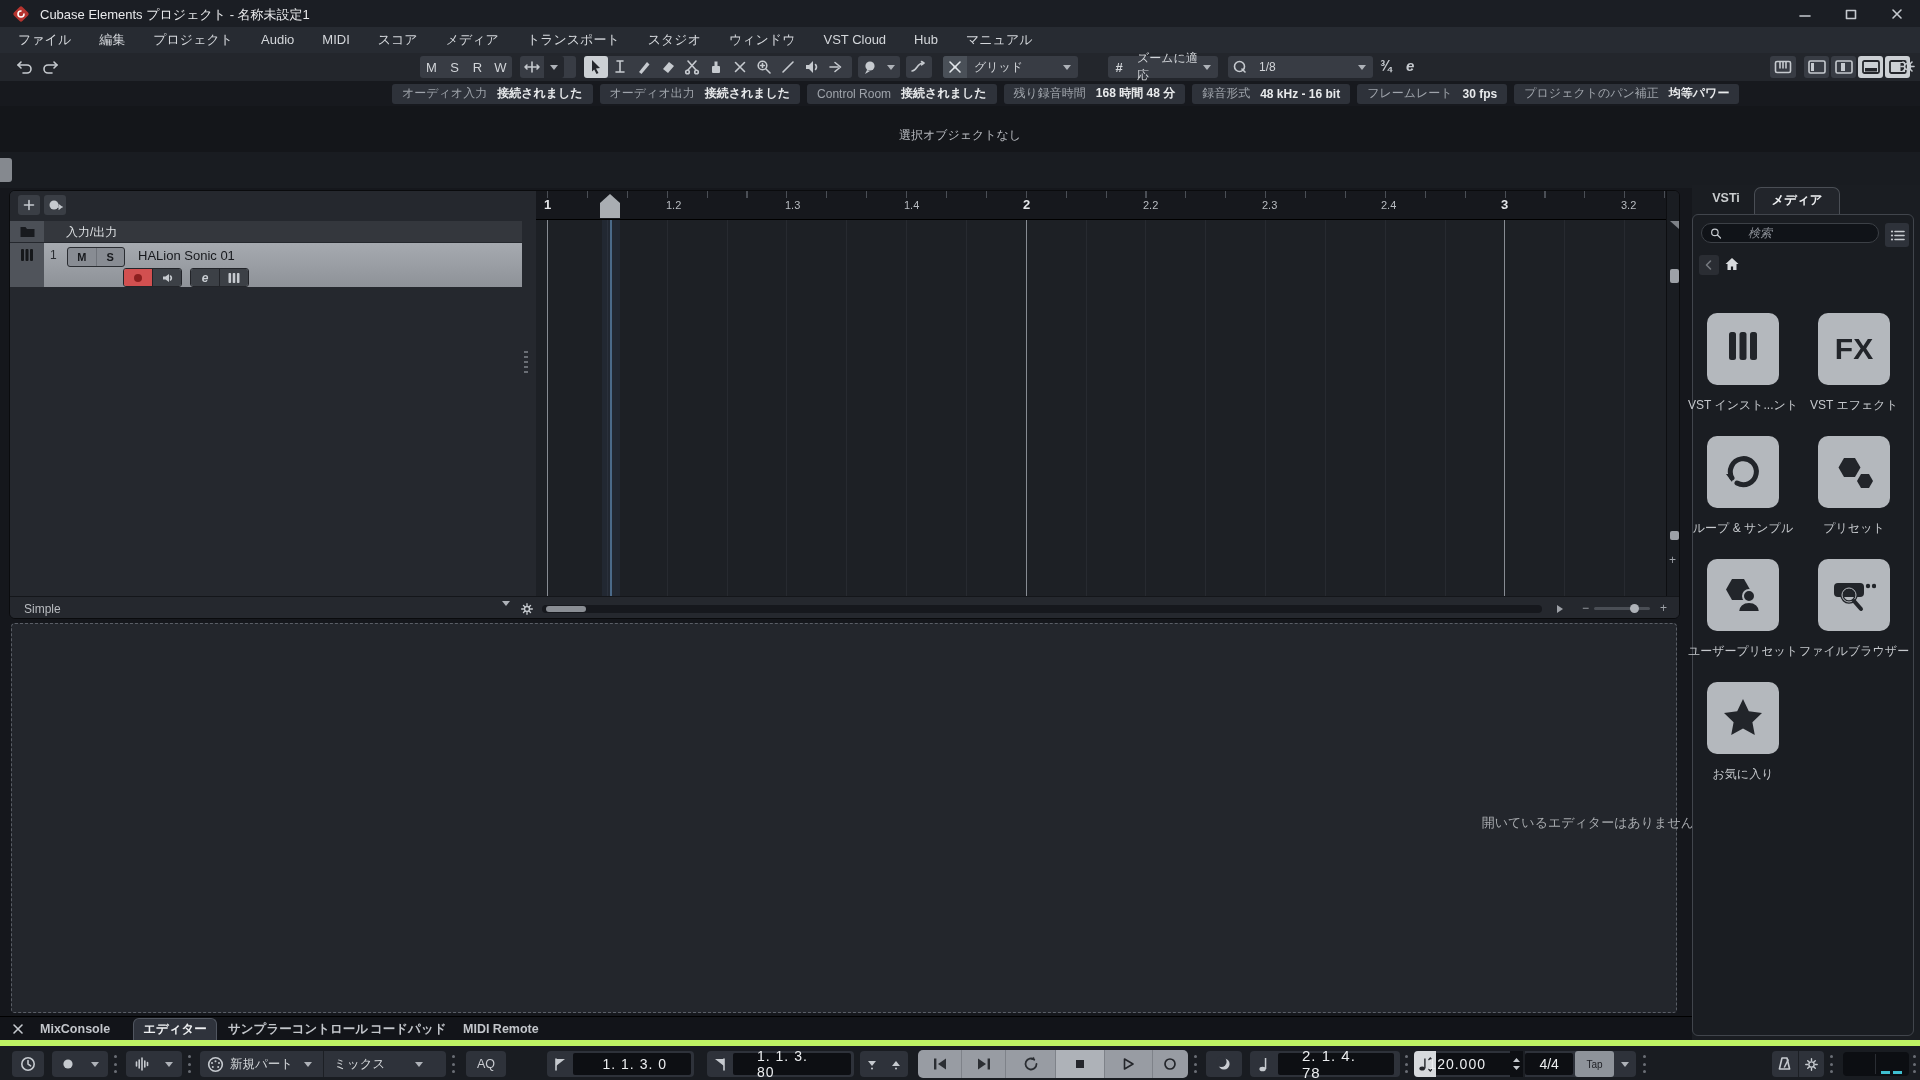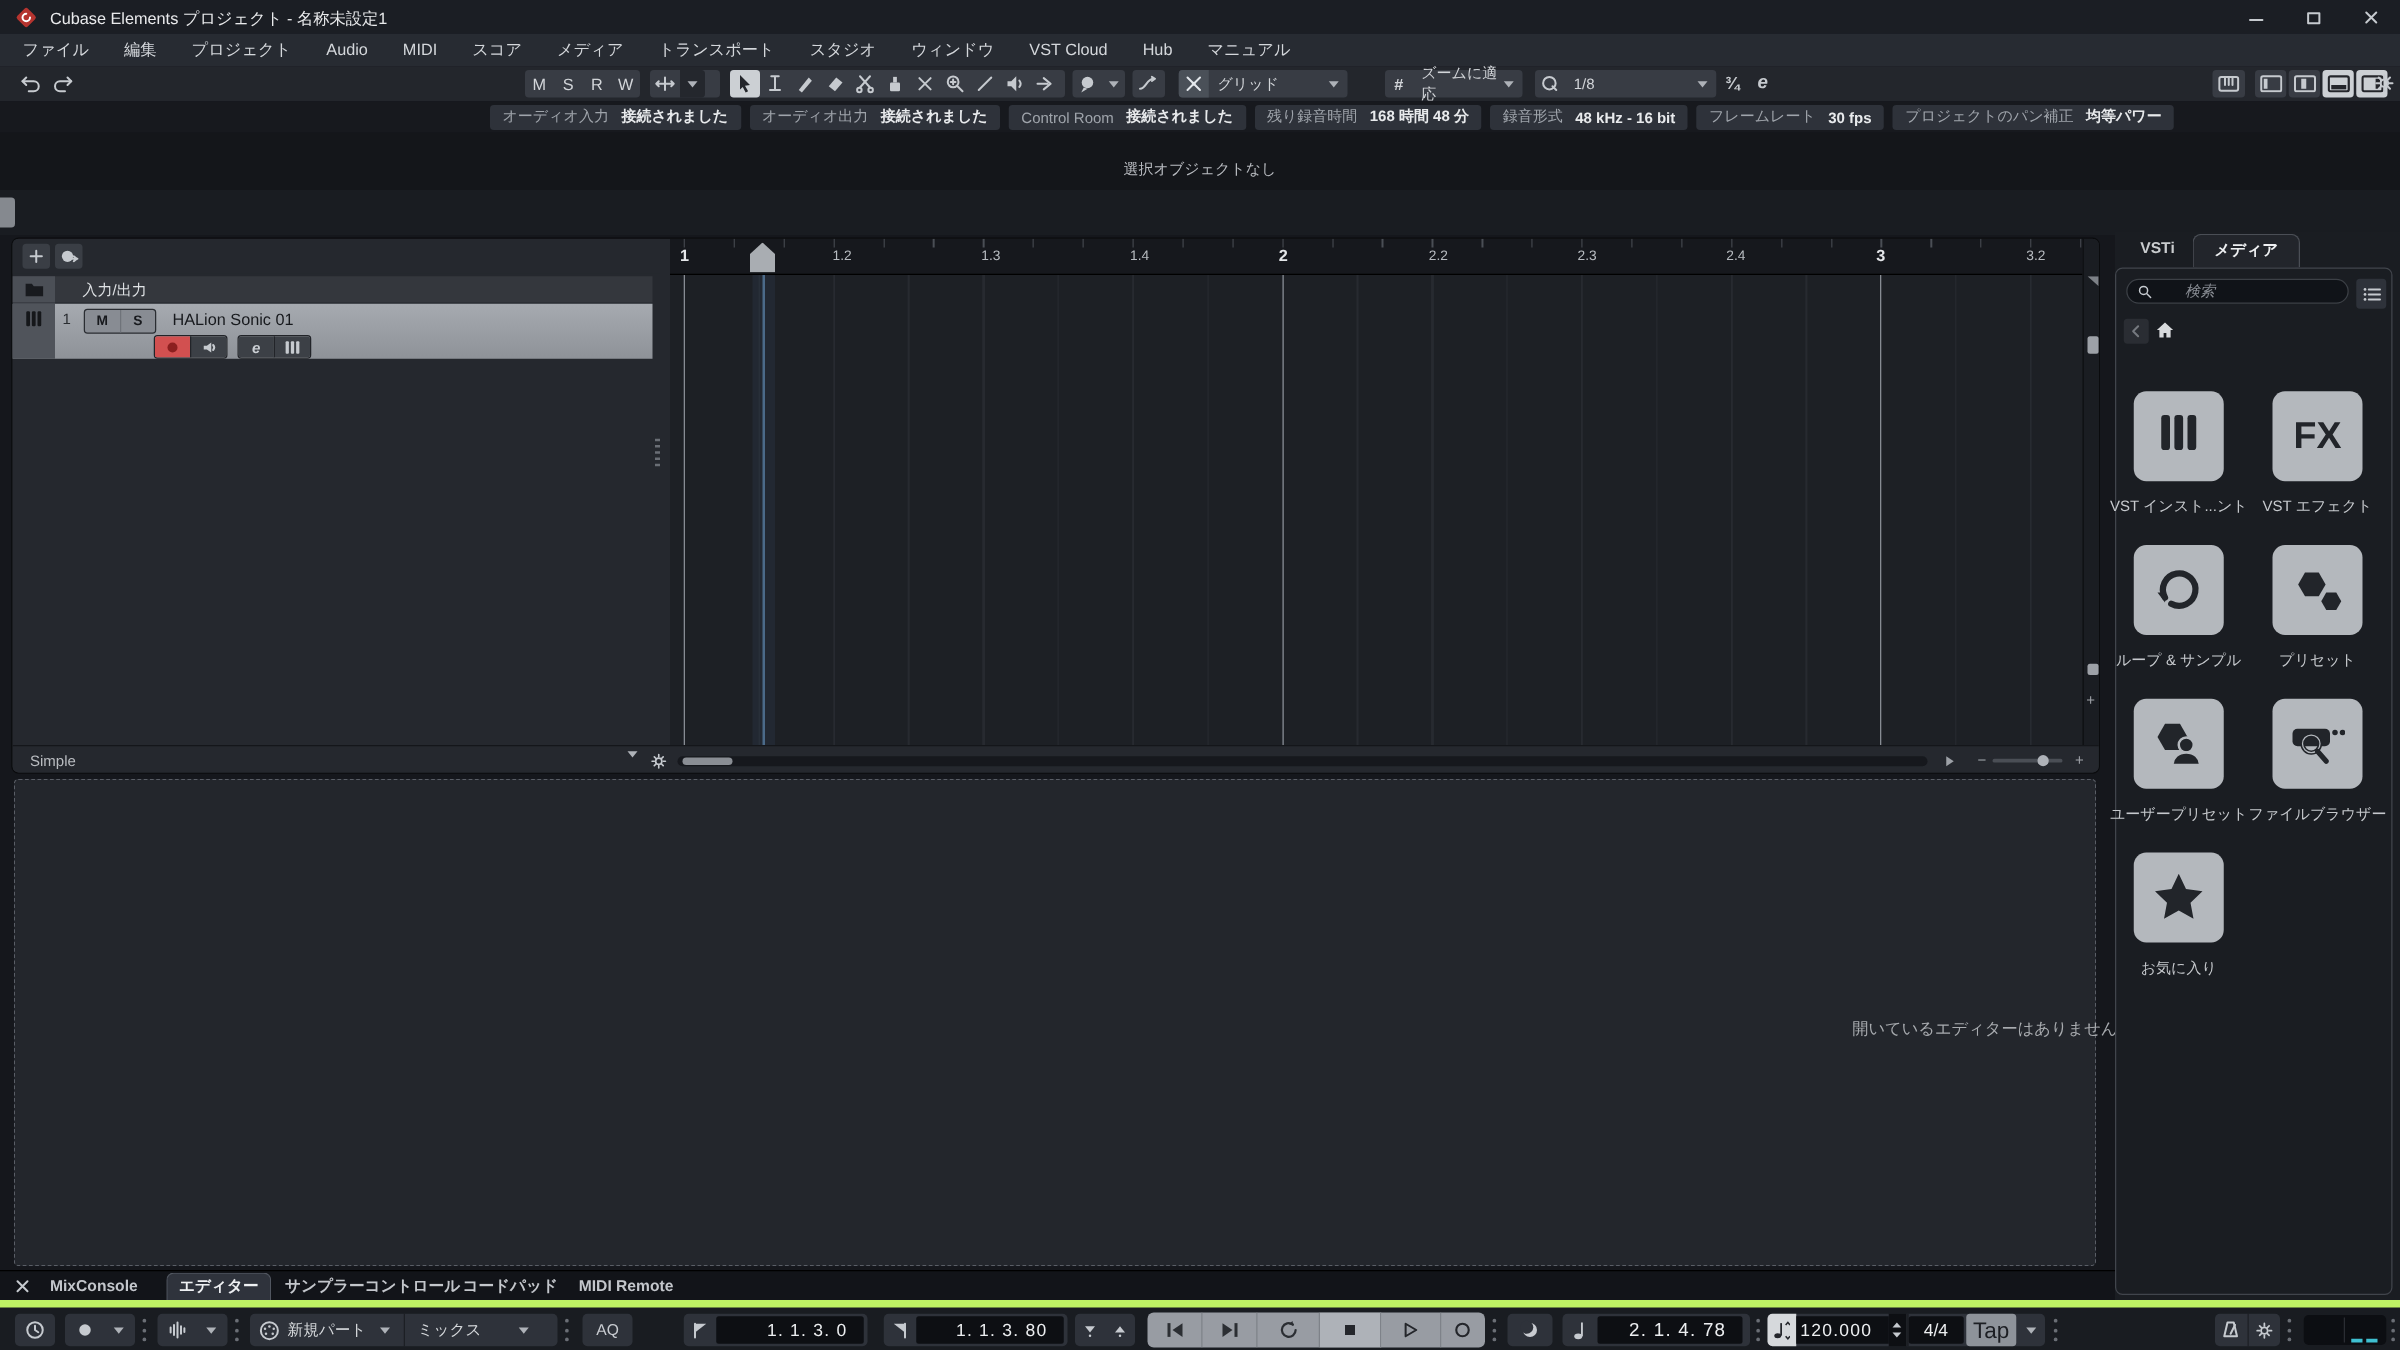--- a/index.html
+++ b/index.html
@@ -81,21 +81,21 @@
   #lowerzone{left:11px;top:623px;width:1666px;height:390px;background:#23262c;border:1px dashed #5a5e66;border-radius:4px;box-sizing:border-box;}
   #lzmsg{position:absolute;left:0;top:190px;width:100%;text-align:right;color:#a8abaf;font-size:13px;margin-left:31px;}
   
   #tabsrow{left:0;top:1016px;width:1920px;height:24px;background:#121419;border-top:1px solid #000;}
   .lztab{position:absolute;top:0;height:24px;line-height:24px;color:#c3c6cb;font-weight:bold;font-size:12.5px;}
   #activetab{position:absolute;left:133px;top:1px;width:84px;height:23px;background:#2f333c;border:1px solid #515660;border-bottom:none;border-radius:6px 6px 0 0;box-sizing:border-box;text-align:center;line-height:21px;color:#eef0f2;font-weight:bold;font-size:12.5px;}
   
   #transport{left:0;top:1040px;width:1920px;height:40px;background:#191c21;border-top:6px solid #bef264;}
   .trgrp{position:absolute;top:5px;height:26px;background:#2e323a;border-radius:4px;display:flex;align-items:center;}
   .trcell{height:26px;display:flex;align-items:center;justify-content:center;}
-  .field{background:#0d0f13;height:22px;border-radius:2px;display:flex;align-items:center;justify-content:flex-end;color:#eceef0;font-size:14px;padding:0 13px;box-sizing:border-box;letter-spacing:1px;}
+  .field{background:#0d0f13;height:22px;border-radius:2px;display:flex;align-items:center;justify-content:flex-end;color:#eceef0;font-size:14px;padding:0 24px;box-sizing:border-box;letter-spacing:1px;}
   .kebab{position:absolute;top:9px;width:4px;height:18px;display:flex;flex-direction:column;justify-content:space-between;}
   .kebab i{width:3px;height:3px;background:#6a6e75;border-radius:50%;}
   #maintrans{position:absolute;left:918px;top:4px;width:270px;height:28px;background:#989ca3;border-radius:5px;display:flex;overflow:hidden;}
   #maintrans .mcell{height:28px;display:flex;align-items:center;justify-content:center;border-right:1px solid #7e8289;}
   
   #rightzone{left:1692px;top:185px;width:228px;height:855px;background:#1a1d22;}
   #rz-tabs{position:absolute;left:0;top:0;width:228px;height:29px;}
   #rz-vsti{position:absolute;left:8px;top:6px;width:52px;text-align:center;color:#c9ccce;font-weight:bold;font-size:12.5px;}
   #rz-media{position:absolute;left:62px;top:2px;width:86px;height:27px;background:#22252b;border:1px solid #4a4e55;border-bottom:none;border-radius:7px 7px 0 0;box-sizing:border-box;text-align:center;line-height:25px;color:#eef0f2;font-weight:bold;font-size:12.5px;}
   #rz-panel{position:absolute;left:0;top:29px;width:222px;height:822px;border:1px solid #41454c;border-radius:6px;background:#1a1d22;box-sizing:border-box;}
@@ -702,21 +702,21 @@
       <div class="field" style="width:74px;border-radius:0">120.000</div>
       <div class="trcell" style="width:16px;background:#0d0f13">
         <svg width="9" height="14" viewBox="0 0 9 14">
           <path d="M4.5 1 8 5H1Z" class="gf"></path>
             <path d="M4.5 13 1 9h7Z" class="gf"></path>
           </svg>
         </div>
       <div style="width:2px;height:26px;background:#1c1f24"></div>
       <div class="field" style="width:44px;justify-content:center;letter-spacing:0">4/4</div>
       <div class="trcell" style="width:46px;background:#8e939a;border-radius:3px;margin-left:2px">
-        <span style="color:#1d1f24;font-size:18px">Tap</span>
+        <span style="color:#1d1f24;font-size:10px">Tap</span>
         </div>
       <div class="trcell" style="width:26px">
           <span class="caret"></span>
         </div>
       </div>
     <div class="kebab" style="left:1643px">
         <i></i>
         <i></i>
         <i></i>
       </div>

